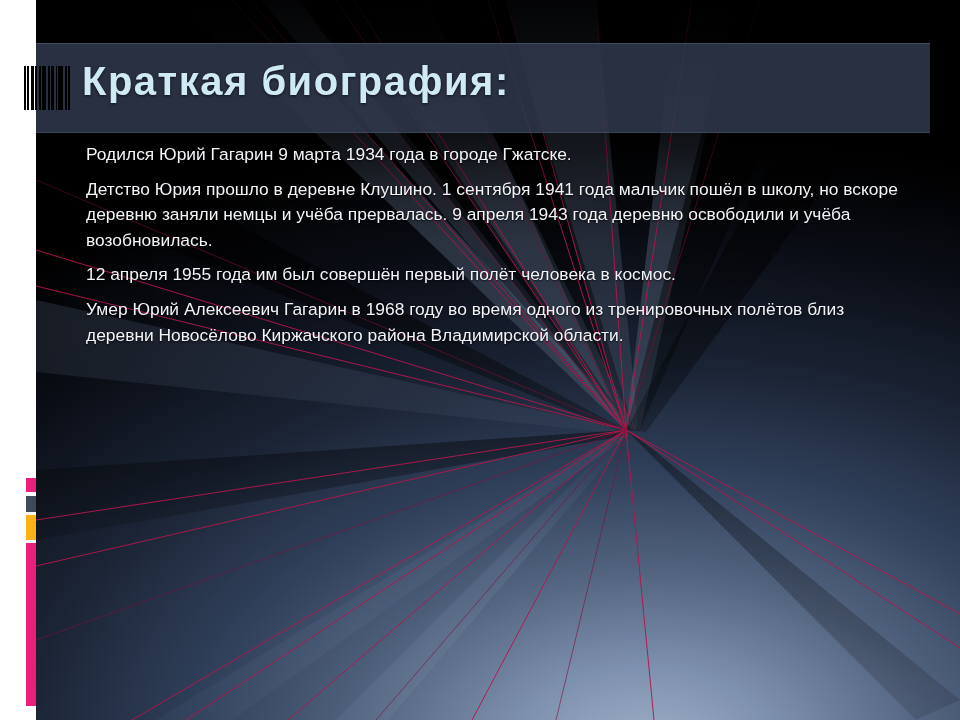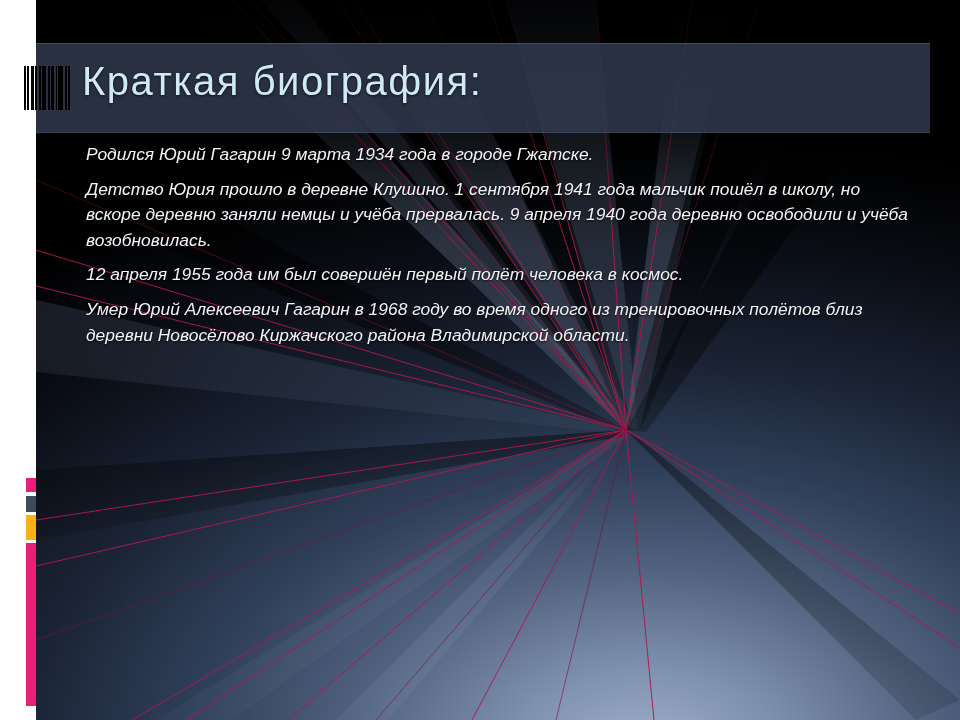--- a/index.html
+++ b/index.html
@@ -57,41 +57,40 @@
     background:rgba(52,62,83,.78);
     border-top:1px solid rgba(120,140,175,.30);
     border-bottom:1px solid rgba(120,140,175,.22);
     z-index:4;
   }
   .slide-title{
     position:absolute;left:82px;top:59px;
     z-index:7;
     color:#cfeaf5;
     font-size:40px;
-    font-weight:400;
+    font-weight:700;
     letter-spacing:1.5px;
     white-space:nowrap;
     text-shadow:0 1px 3px rgba(0,0,0,.65);
   }
 
   
   .body-copy{
     position:absolute;
     left:86px;top:142px;
     width:828px;
     z-index:7;
   }
   .para{
     color:#f2f4f8;
     font-size:17.4px;
     line-height:25.6px;
     margin:0 0 9px 0;
     text-shadow:0 1px 2px rgba(0,0,0,.75);
     text-align:left;
-    font-style:italic;
   }
   .para:last-child{margin-bottom:10px;}
 </style>
 </head>
 <body>
 
 <div id="slide">
 
   <div class="bg-stage">
     <svg class="rays" viewBox="0 0 924 720" preserveAspectRatio="none">
@@ -184,18 +183,18 @@
 
   <div class="chips" id="chips">
       <div class="chip" style="background: rgb(237, 30, 121); top: 478px; height: 14px;"></div>
       <div class="chip" style="background: rgb(61, 74, 90); top: 496px; height: 16px;"></div>
       <div class="chip" style="background: rgb(251, 178, 21); top: 515px; height: 25px;"></div>
       <div class="chip" style="background: rgb(237, 30, 121); top: 543px; height: 163px;"></div>
     </div>
 
   <div class="body-copy" id="copy">
       <p class="para">Родился Юрий Гагарин 9 марта 1934 года в городе Гжатске.</p>
-      <p class="para">Детство Юрия прошло в деревне Клушино. 1 сентября 1941 года мальчик пошёл в школу, но вскоре деревню заняли немцы и учёба прервалась. 9 апреля 1940 года деревню освободили и учёба возобновилась.</p>
+      <p class="para">Детство Юрия прошло в деревне Клушино. 1 сентября 1941 года мальчик пошёл в школу, но вскоре деревню заняли немцы и учёба прервалась. 9 апреля 1943 года деревню освободили и учёба возобновилась.</p>
       <p class="para">12 апреля 1955 года им был совершён первый полёт человека в космос.</p>
       <p class="para">Умер Юрий Алексеевич Гагарин в 1968 году во время одного из тренировочных полётов близ деревни Новосёлово Киржачского района Владимирской области.</p>
     </div>
 
 </div>
 
 </body></html>

